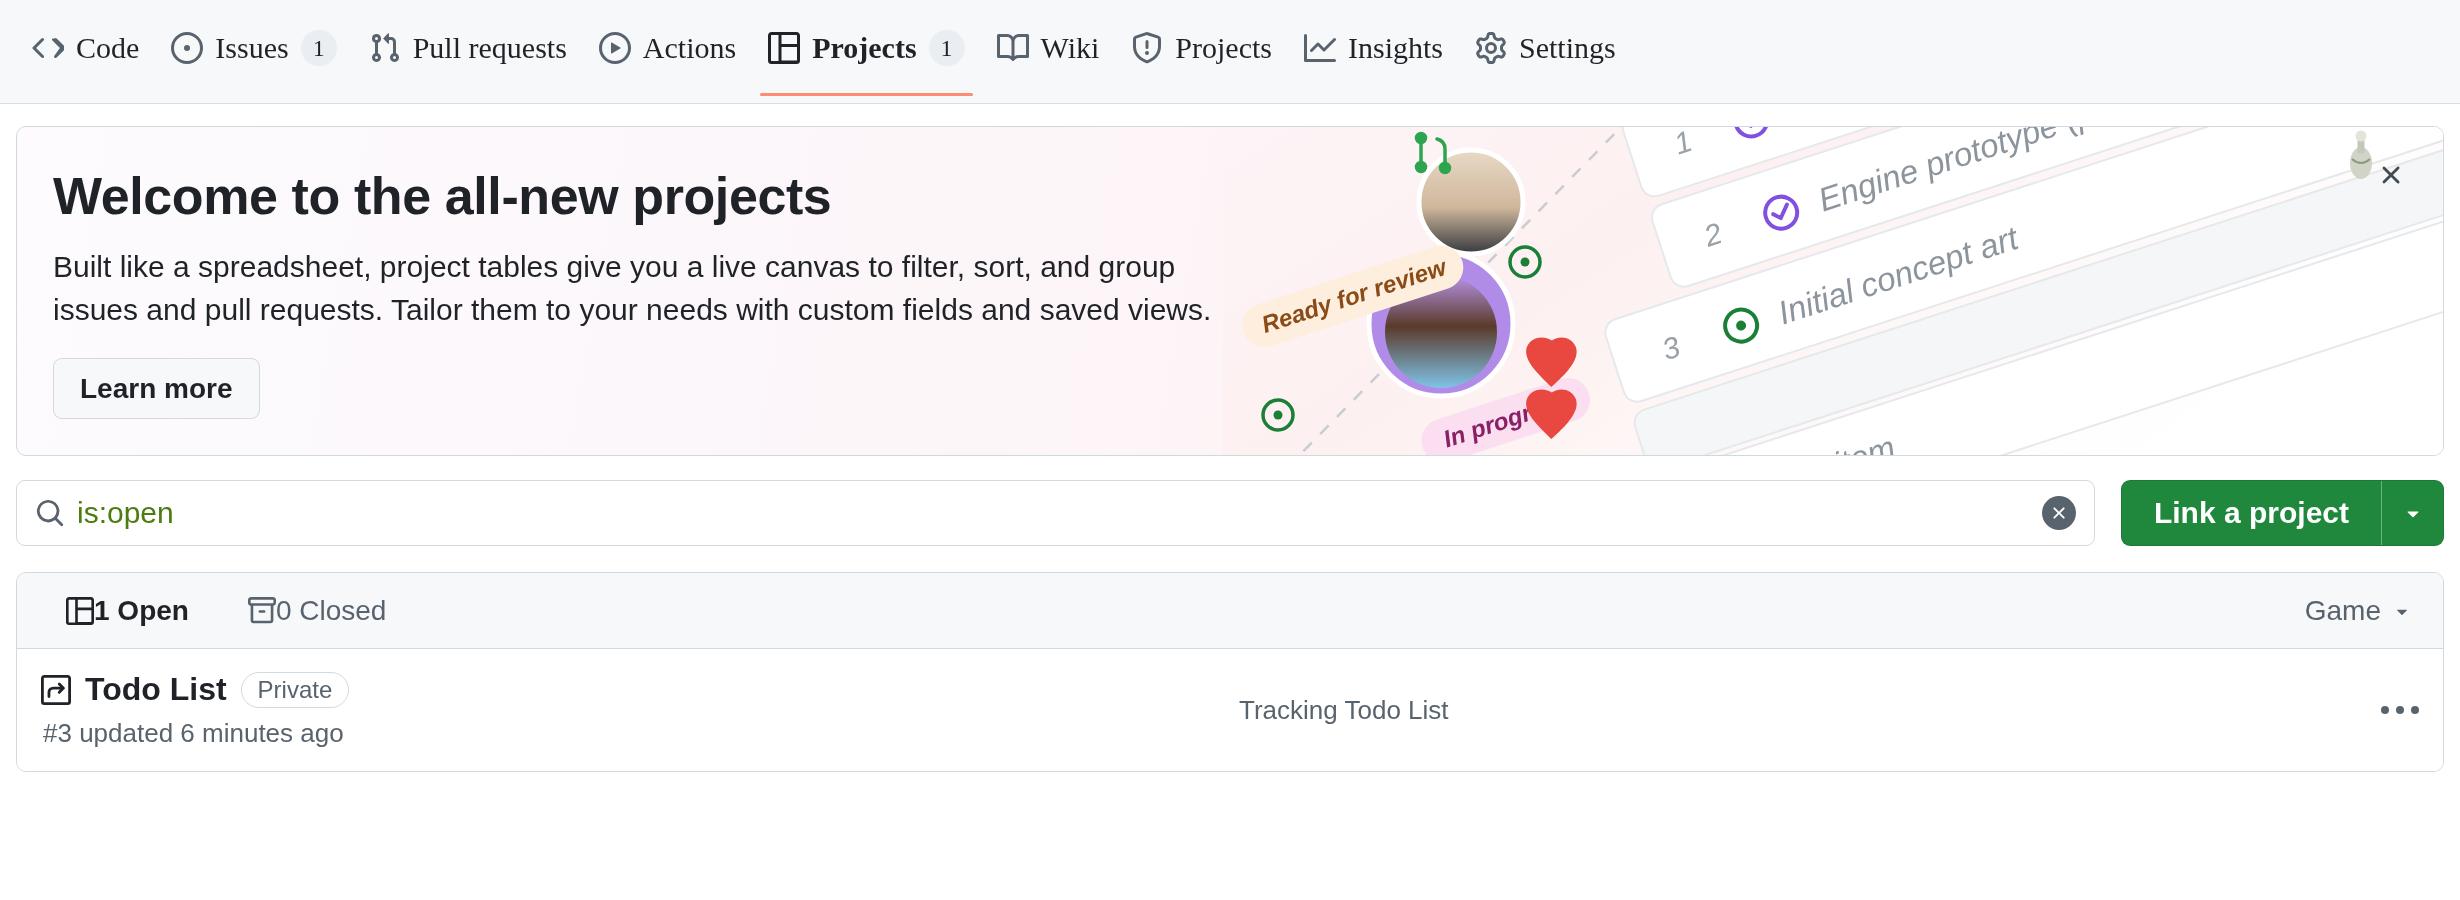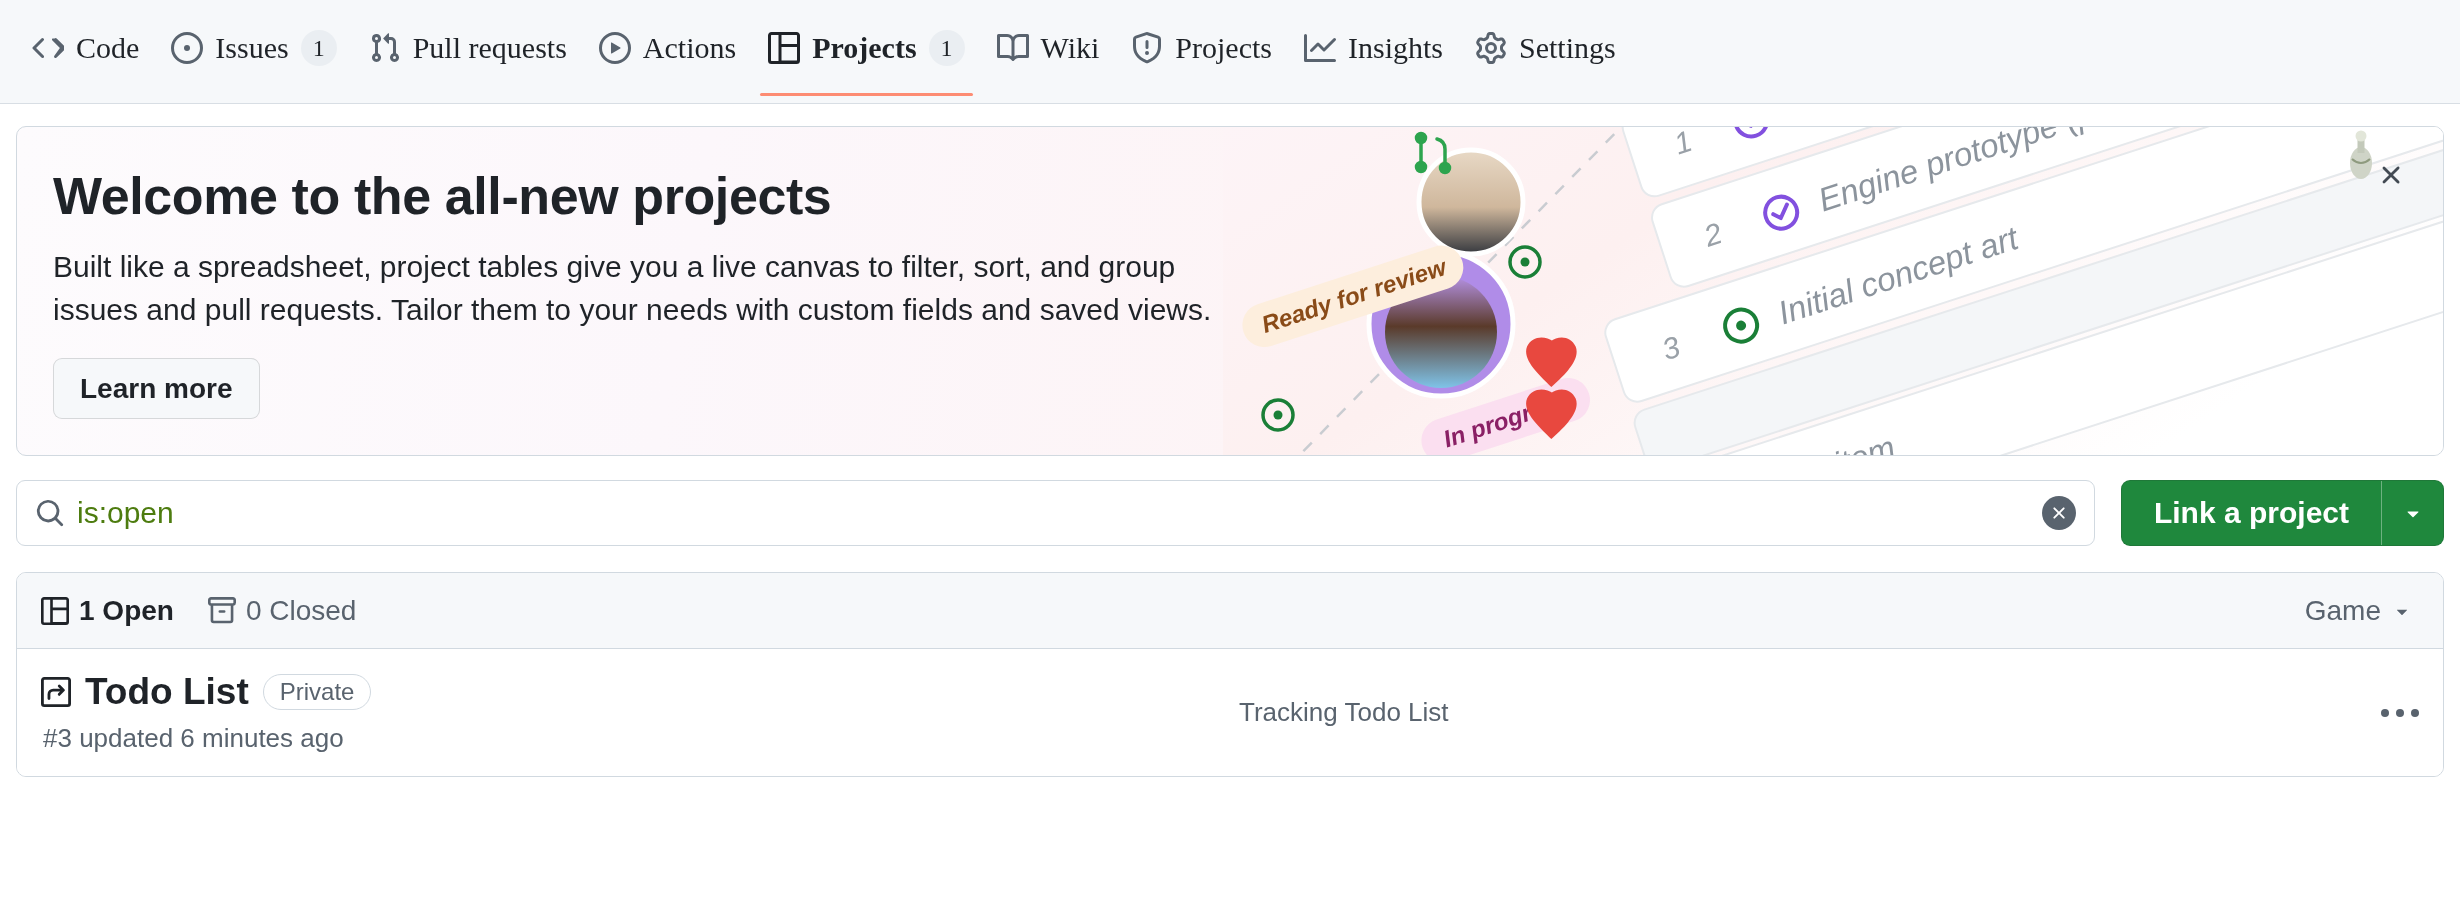--- a/index.html
+++ b/index.html
@@ -217,25 +217,26 @@
     display: flex;
     align-items: center;
     justify-content: space-between;
     background: #f6f8fa;
     border-bottom: 1.5px solid #d1d9e0;
     padding: 18px 24px;
     height: 76px;
   }
   .state-filters { display: flex; align-items: center; gap: 34px; }
   .state-filter {
-    display: flex; align-items: center; gap: 10px;
+    display: flex; align-items: center; 
     font-size: 28px;
     cursor: pointer;
     color: #59636e;
     white-space: nowrap;
+    margin-left: 25px;
   }
   .state-filter.active { color: #1f2328; font-weight: 700; }
   .state-filter .sf-icon { display: flex; align-items: center; }
   .sort-btn {
     display: flex; align-items: center; gap: 10px;
     font-size: 28px;
     color: #59636e;
     cursor: pointer;
     padding-right: 6px;
   }
@@ -244,21 +245,21 @@
     display: flex;
     align-items: center;
     padding: 22px 24px;
     min-height: 108px;
     background: #ffffff;
   }
   .row-left { flex: 0 0 auto; width: 1090px; }
   .row-title-line { display: flex; align-items: center; gap: 14px; }
   .proj-icon { display: flex; align-items: center; color: #1f2328; }
   .row-title {
-    font-size: 37px;
+    font-size: 32px;
     font-weight: 700;
     color: #1f2328;
     cursor: pointer;
     white-space: nowrap;
   }
   .badge-private {
     display: inline-flex; align-items: center;
     height: 36px;
     padding: 12px 16px;
     border: 1.5px solid #d1d9e0;

